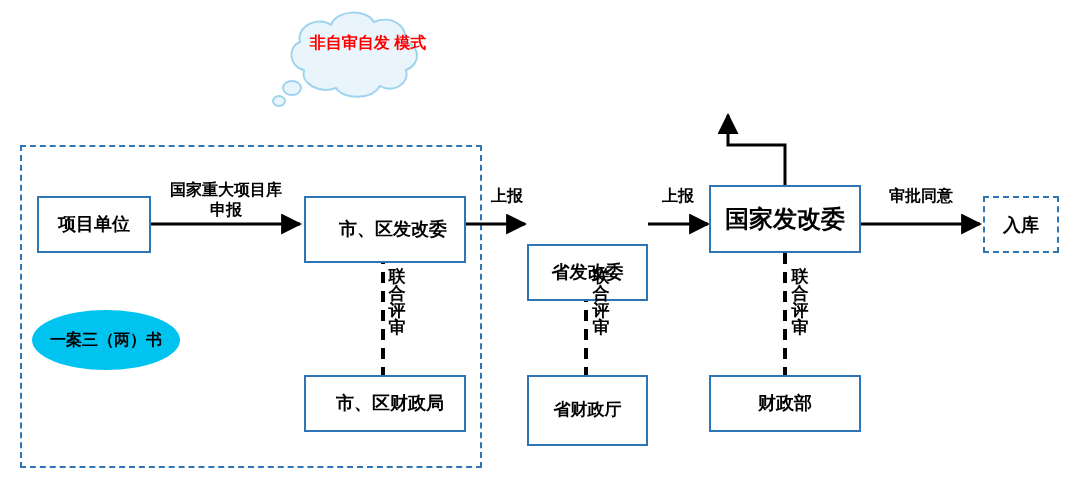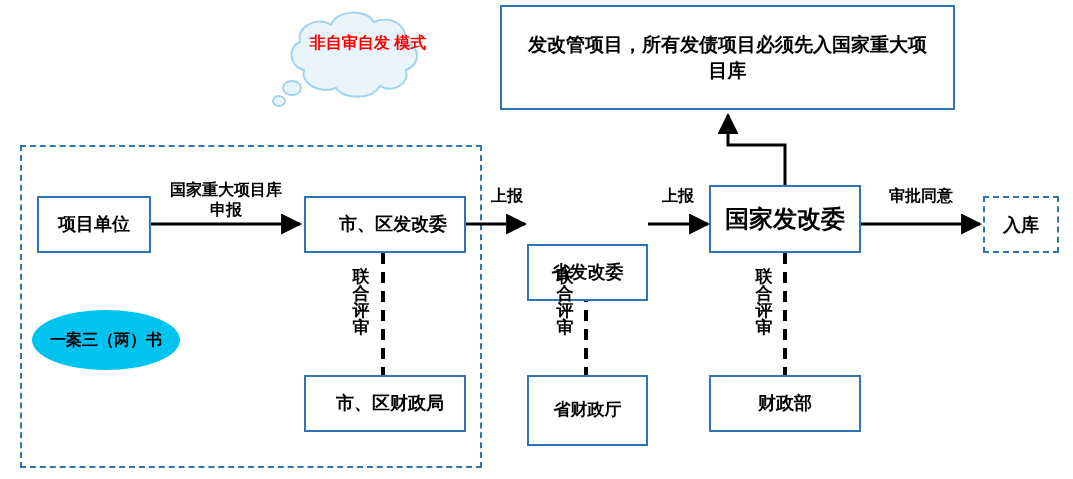--- a/index.html
+++ b/index.html
@@ -42,20 +42,21 @@
     color: #ff0000;
   }
   .vlabel {
     position: absolute;
     color: #000000;
     font-weight: bold;
     text-align: center;
     line-height: 1.0;
     width: 18px;
     word-break: break-all;
+    margin-left: 36px;
   }
   .dashed-region {
     position: absolute;
     box-sizing: border-box;
     border: 2px dashed #2e75b6;
     background: transparent;
   }
   .dashed-box {
     position: absolute;
     box-sizing: border-box;
@@ -109,21 +110,20 @@
                C420 44, 422 64, 406 70 C410 84, 392 94, 380 86 C372 100, 344 100, 336 88
                C320 94, 300 84, 304 70 C288 66, 288 46, 300 42 Z" fill="#eaf4fb" stroke="#9fd4ef" stroke-width="2"></path>
       <ellipse cx="292" cy="88" rx="9" ry="7" fill="#eaf4fb" stroke="#9fd4ef" stroke-width="2"></ellipse>
       <ellipse cx="279" cy="101" rx="6" ry="5" fill="#eaf4fb" stroke="#9fd4ef" stroke-width="2"></ellipse>
     </g>
   </svg>
 
   <div class="cloud-text" style="left:309px; top:33px; width:118px; font-size:16px;">非自审自发
 模式</div>
 
-  <div class="box" style="left:500px; top:5px; width:455px; height:105px; font-size:19px; padding:0 18px;">发改管项目，所有发债项目必须先入国家重大项目库</div>
 
   <div class="dashed-region" style="left:20px; top:145px; width:462px; height:323px;"></div>
 
   <svg class="overlay">
     <defs>
       <marker id="arrow" viewBox="0 0 10 10" refX="9" refY="5" markerWidth="7" markerHeight="7" orient="auto-start-reverse">
         <path d="M 0 0 L 10 5 L 0 10 z" fill="#000000"></path>
       </marker>
     </defs>
 
@@ -137,21 +137,21 @@
 
     <polyline points="785,185 785,145 728,145 728,115" fill="none" stroke="#000000" stroke-width="3" marker-end="url(#arrow)"></polyline>
 
     <line x1="383" y1="253" x2="383" y2="375" stroke="#000000" stroke-width="4" stroke-dasharray="11,8"></line>
     <line x1="586" y1="253" x2="586" y2="375" stroke="#000000" stroke-width="4" stroke-dasharray="11,8"></line>
     <line x1="785" y1="253" x2="785" y2="375" stroke="#000000" stroke-width="4" stroke-dasharray="11,8"></line>
   </svg>
 
   <div class="box" style="left:37px; top:196px; width:114px; height:57px; font-size:18px;">项目单位</div>
 
-  <div class="box" style="left:304px; top:196px; width:162px; height:57px; font-size:18px;padding-left:16px;">市、区发改委</div>
+  <div class="box" style="left:304px; top:196px; width:162px; height:67px; font-size:18px;padding-left:16px;">市、区发改委</div>
 
   <div class="box" style="left:527px; top:196px; width:121px; height:57px; font-size:18px;margin-top:48px;">省发改委</div>
 
   <div class="box" style="left:709px; top:185px; width:152px; height:68px; font-size:24px;">国家发改委</div>
 
   <div class="dashed-box" style="left:983px; top:196px; width:76px; height:57px; font-size:18px;">入库</div>
 
   <div class="box" style="left:304px; top:375px; width:162px; height:57px; font-size:18px;padding-left:10px;">市、区财政局</div>
 
   <div class="box" style="left:527px; top:375px; width:121px; height:71px; font-size:17px;">省财政厅</div>

